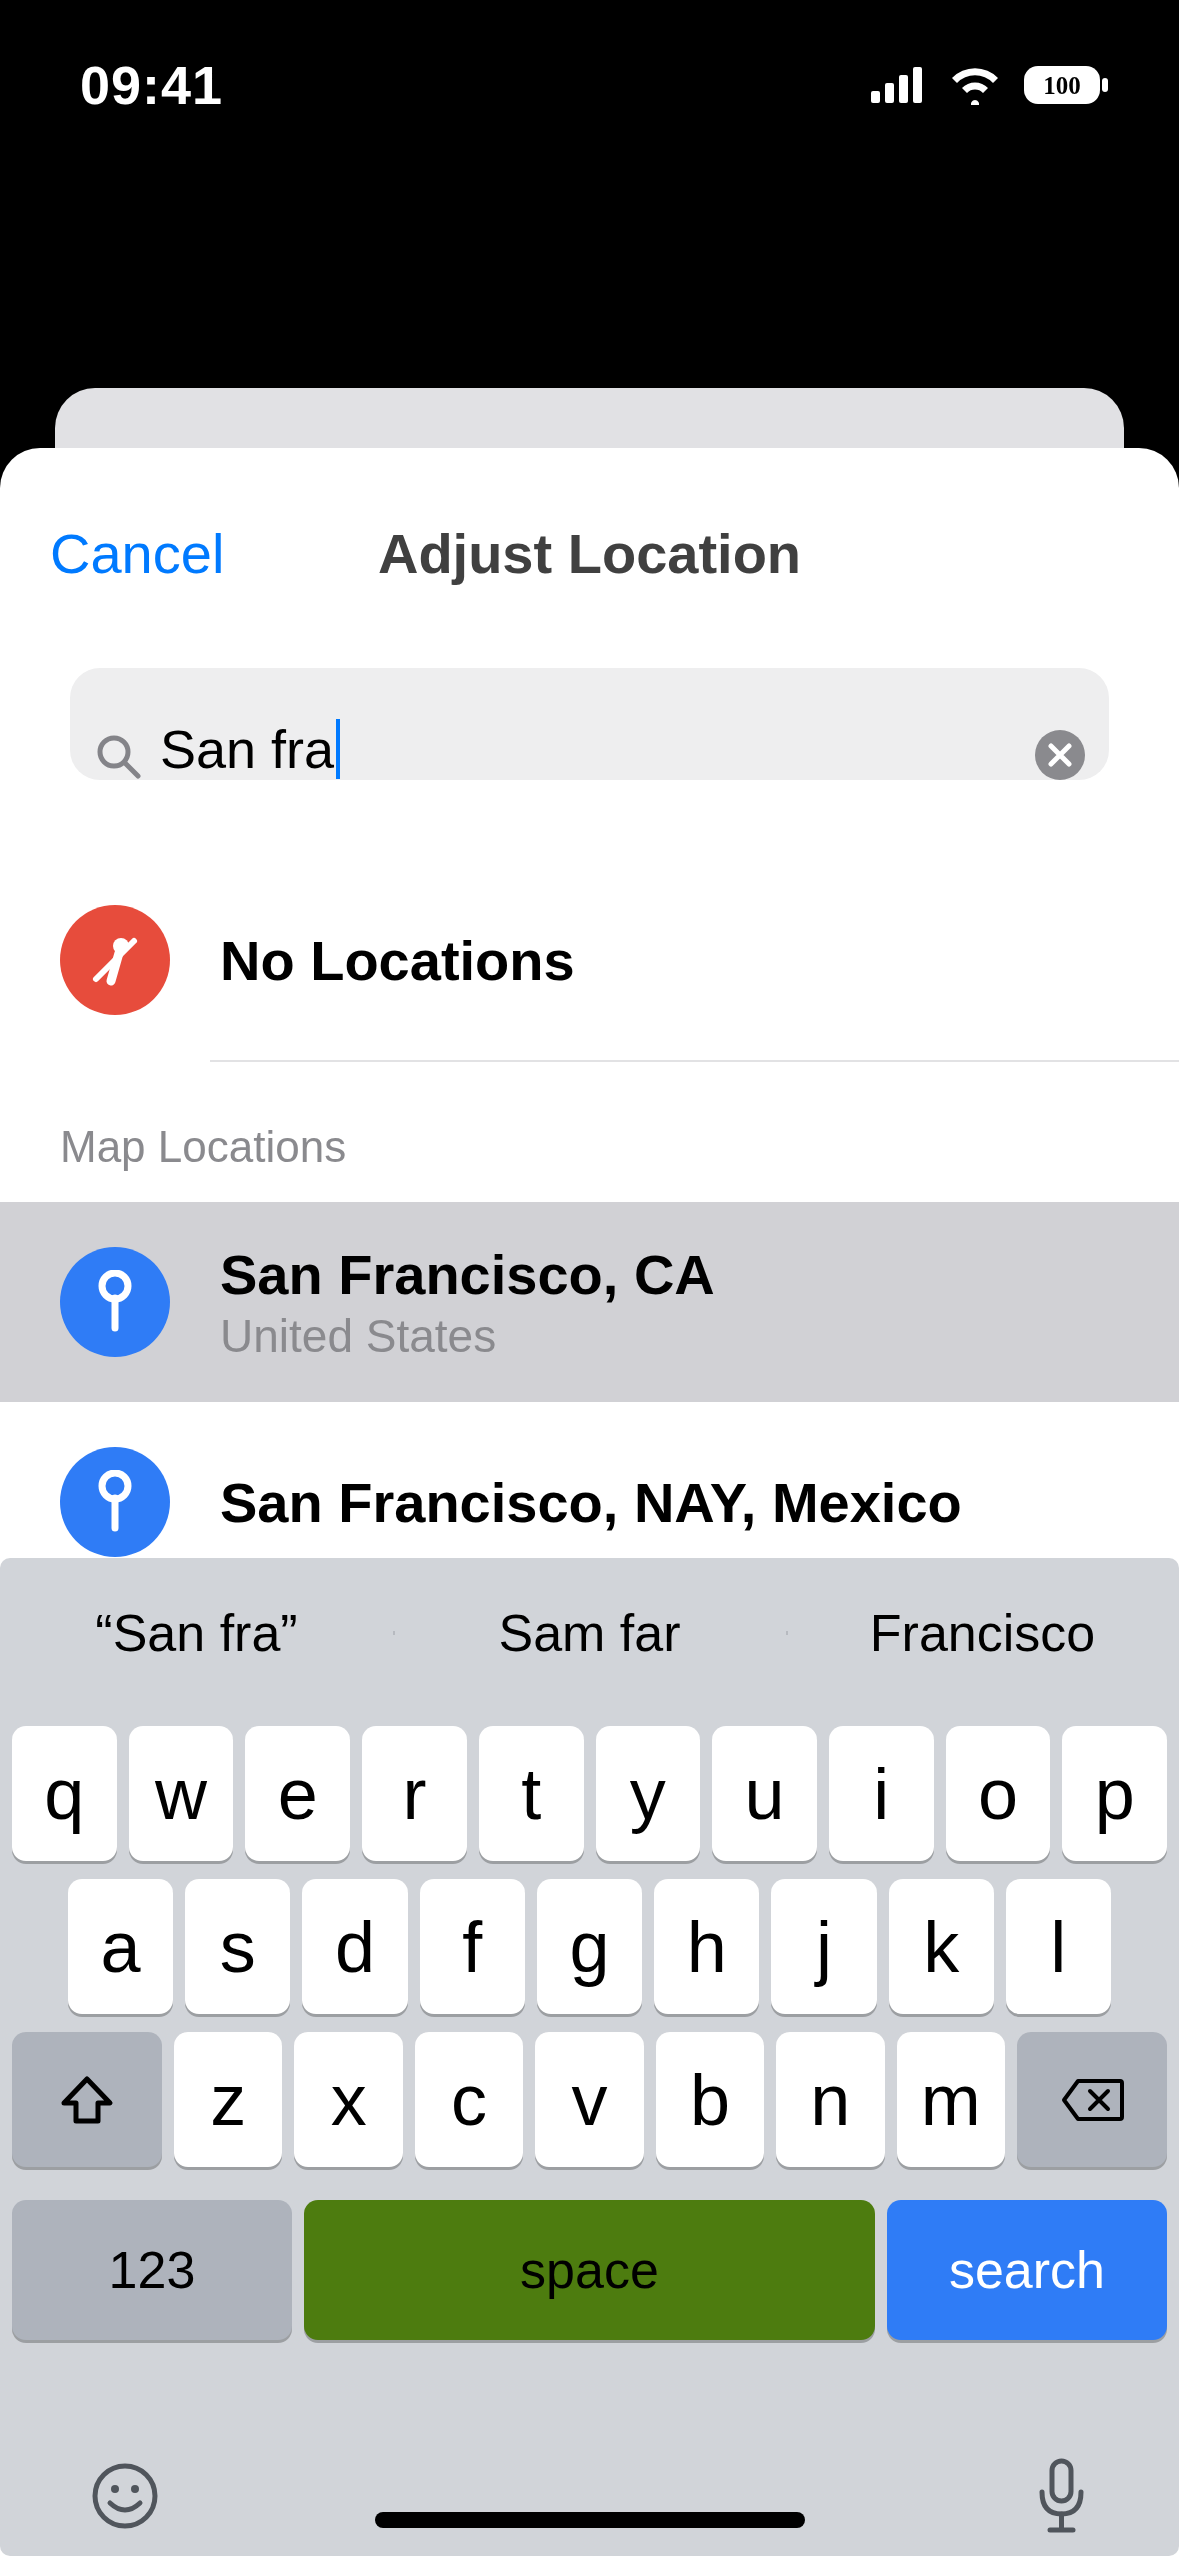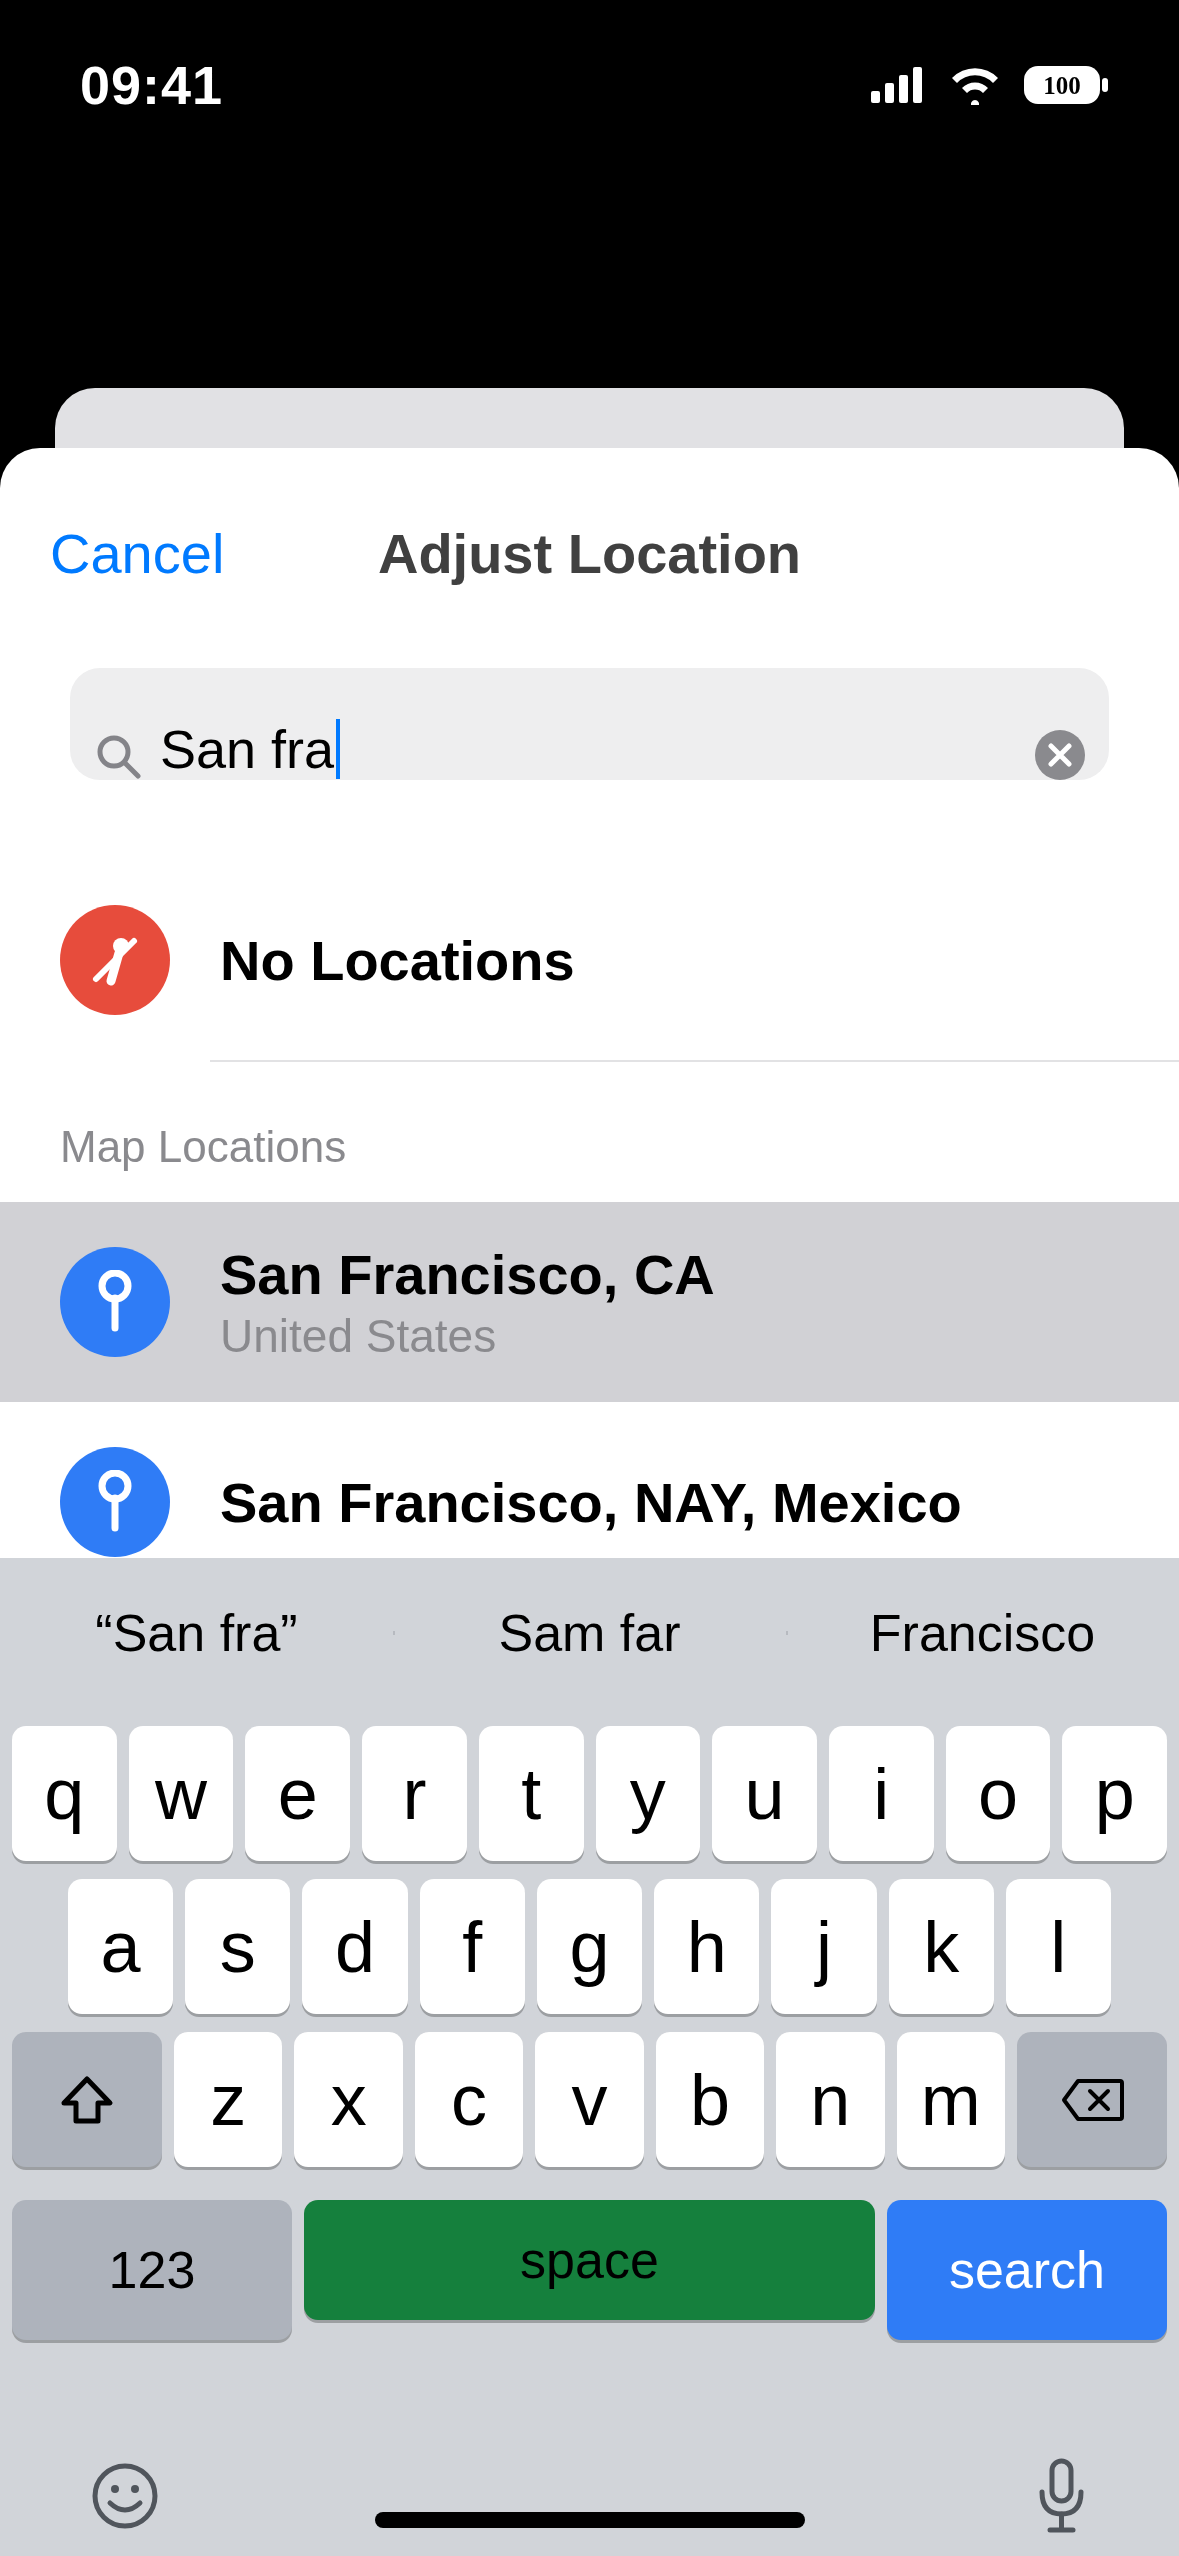--- a/index.html
+++ b/index.html
@@ -106,20 +106,21 @@
 
   
   .keyboard {
     position: absolute;
     left: 0; right: 0; bottom: 0;
     height: 998px;
     background: #d1d4d9;
     z-index: 5;
     display: flex; flex-direction: column;
     padding-bottom: 110px;
+    border-radius: 10px;
   }
   .kb-suggestions {
     height: 150px;
     display: flex;
     align-items: center;
   }
   .sugg {
     flex: 1; text-align: center;
     font-size: 52px; color: #000;
     position: relative;
@@ -138,21 +139,21 @@
     background: #fff;
     border-radius: 14px;
     display: flex; align-items: center; justify-content: center;
     font-size: 72px; color: #000;
     box-shadow: 0 3px 0 rgba(0,0,0,0.25);
   }
   .key.fn { background: #aeb3bc; }
   .key.shift, .key.backspace { flex: 0 0 150px; }
   .kb-row4 { display: flex; gap: 12px; margin-top: 28px; padding: 5px 12px; }
   .key-123 { flex: 0 0 280px; height: 140px; background: #aeb3bc; border-radius: 14px; display:flex;align-items:center;justify-content:center; font-size: 52px; box-shadow: 0 3px 0 rgba(0,0,0,0.25);}
-  .key-space { flex: 1; height: 120px; background: #15803d; border-radius: 14px; display:flex;align-items:center;justify-content:center; font-size: 52px; box-shadow: 0 3px 0 rgba(0,0,0,0.25);}
+  .key-space { flex: 1; height: 140px; background: #4d7c0f; border-radius: 14px; display:flex;align-items:center;justify-content:center; font-size: 52px; box-shadow: 0 3px 0 rgba(0,0,0,0.25);}
   .key-search { flex: 0 0 280px; height: 140px; background: #2f7cf6; color:#fff; border-radius: 14px; display:flex;align-items:center;justify-content:center; font-size: 52px; box-shadow: 0 3px 0 rgba(0,0,0,0.25);}
   .kb-bottom {
     position: absolute; bottom: 20px; left: 0; right: 0;
     display: flex; justify-content: space-between; align-items: center;
     padding: 0 90px;
   }
   .home-indicator {
     position: absolute; bottom: 28px; left: 50%; transform: translateX(-50%);
     width: 430px; height: 16px; background: #000; border-radius: 10px;
     z-index: 10;

